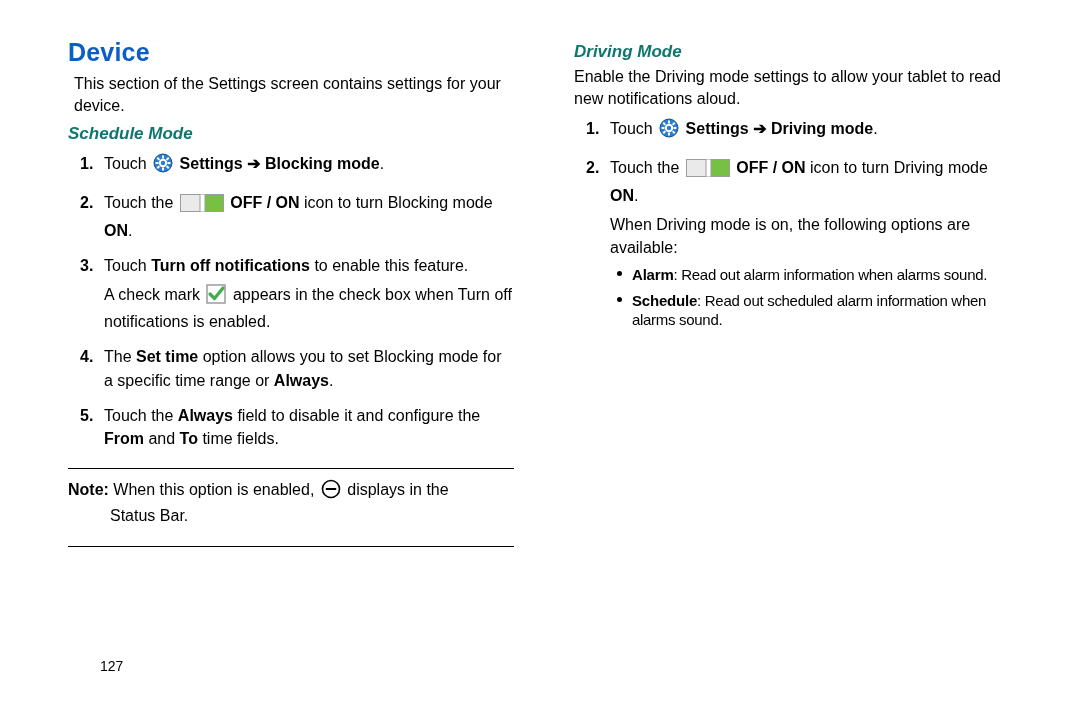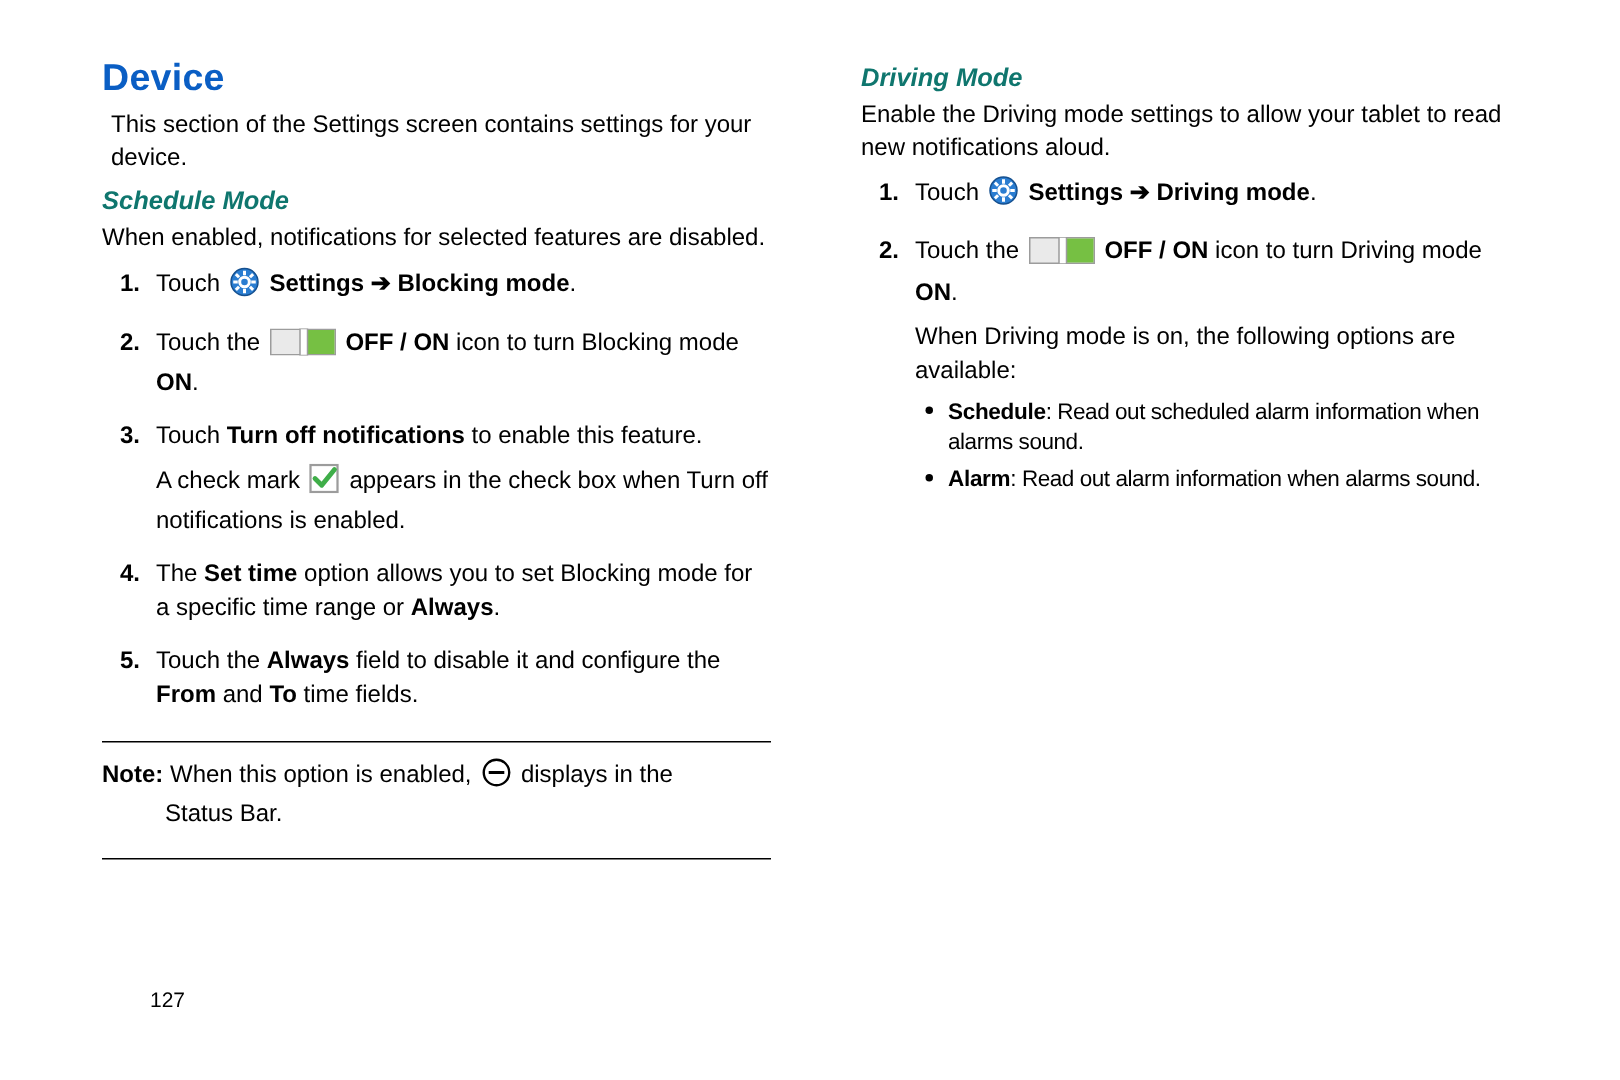--- a/index.html
+++ b/index.html
@@ -120,21 +120,20 @@
 </head>
 <body>
 
 <div class="page">
 
   <div class="col">
     <div class="h1">Device</div>
     <div class="para indent1">This section of the Settings screen contains settings for your device.</div>
 
     <div class="h2">Schedule Mode</div>
-    <div class="para">When enabled, notifications for selected features are disabled.</div>
 
     <ol class="steps">
       <li>
         <span>Touch </span>
         <span class="icon">
           <svg width="20" height="20" viewBox="0 0 20 20">
             <circle cx="10" cy="10" r="9" fill="#2a7dd1" stroke="#15508f" stroke-width="1"></circle>
             <g fill="#fff">
               <circle cx="10" cy="10" r="3.2" fill="none" stroke="#fff" stroke-width="2"></circle>
               <rect x="9" y="2.5" width="2" height="3"></rect>
@@ -234,24 +233,24 @@
             <rect x="0.5" y="0.5" width="43" height="17" fill="#eaeaea" stroke="#9c9c9c"></rect>
             <rect x="22" y="1" width="21" height="16" fill="#76c043"></rect>
             <rect x="20" y="0" width="5" height="18" fill="#fff" stroke="#9c9c9c"></rect>
           </svg>
         </span>
         <span class="b"> OFF / ON</span><span> icon to turn Driving mode </span><span class="b">ON</span><span>.</span>
         <div class="sub">When Driving mode is on, the following options are available:</div>
 
         <ul class="bullets">
           <li>
-            <span class="b cond">Schedule</span><span class="cond2">: Read out scheduled alarm information when alarms sound.</span>
+            <span class="b cond">Alarm</span><span class="cond2">: Read out alarm information when alarms sound.</span>
           </li>
           <li>
-            <span class="b cond">Alarm</span><span class="cond2">: Read out alarm information when alarms sound.</span>
+            <span class="b cond">Schedule</span><span class="cond2">: Read out scheduled alarm information when alarms sound.</span>
           </li>
         </ul>
 
       </li>
     </ol>
   </div>
 </div>
 
 <div class="pagenum">127</div>
 

